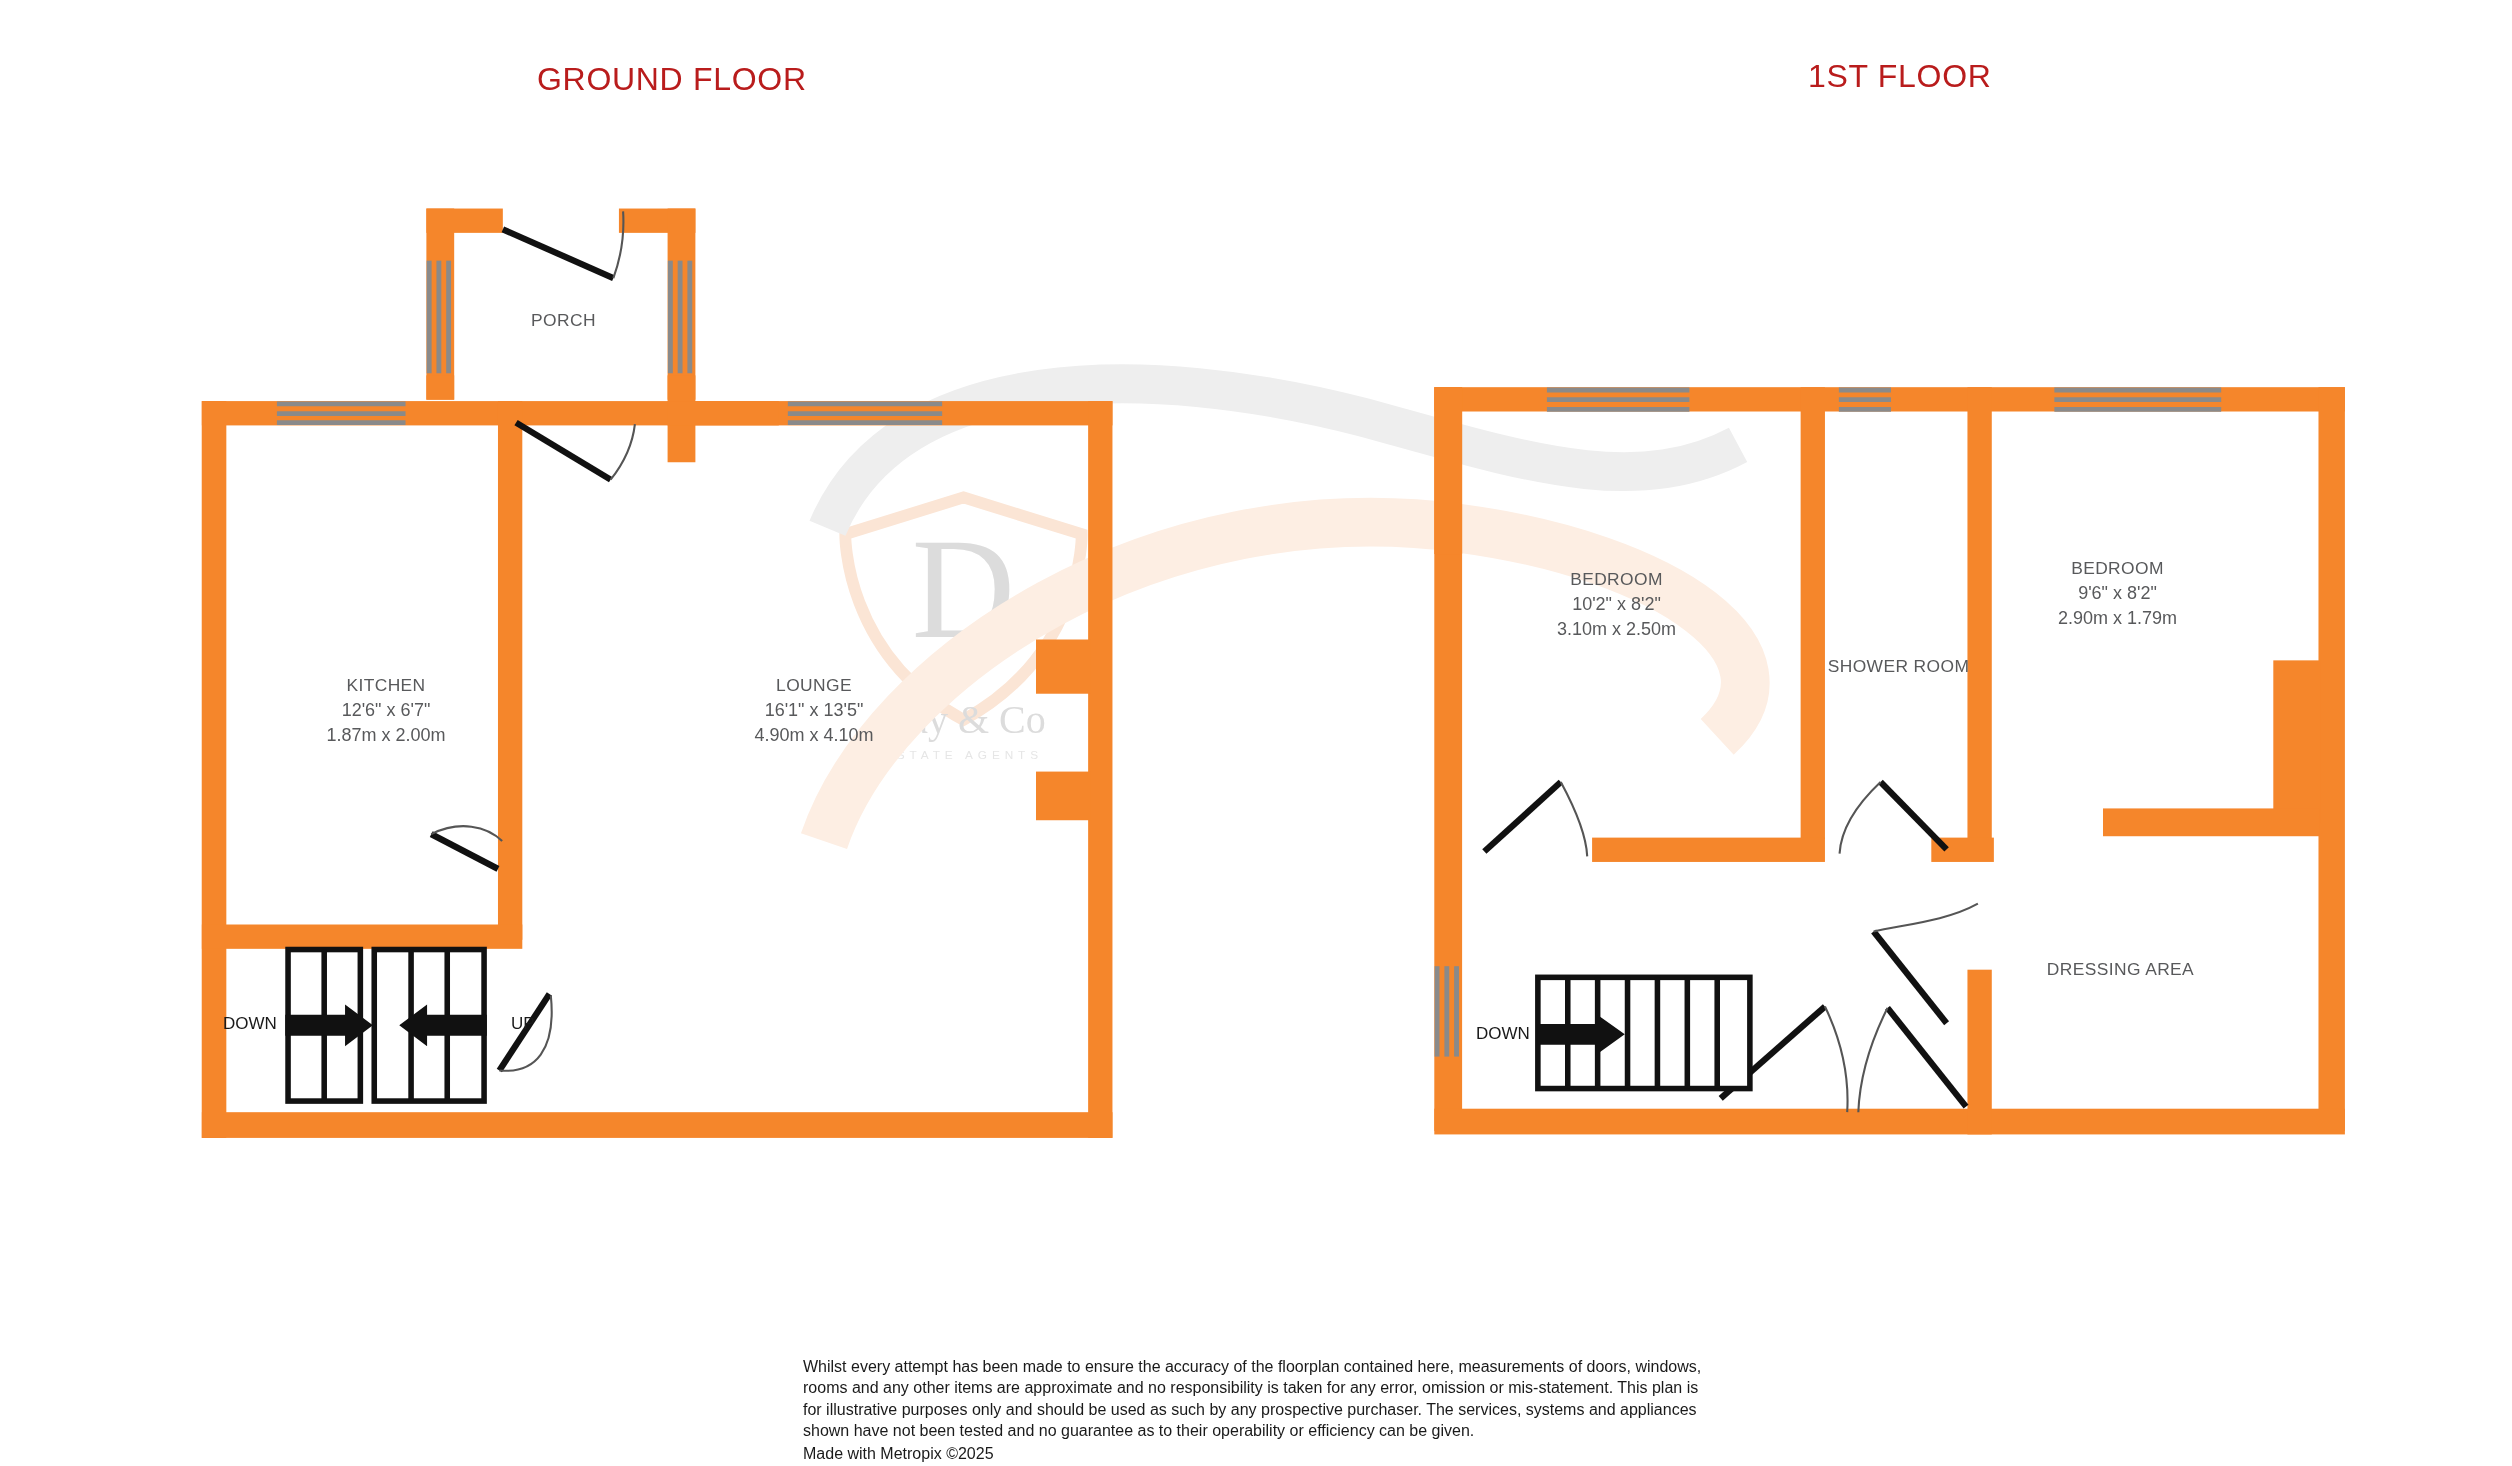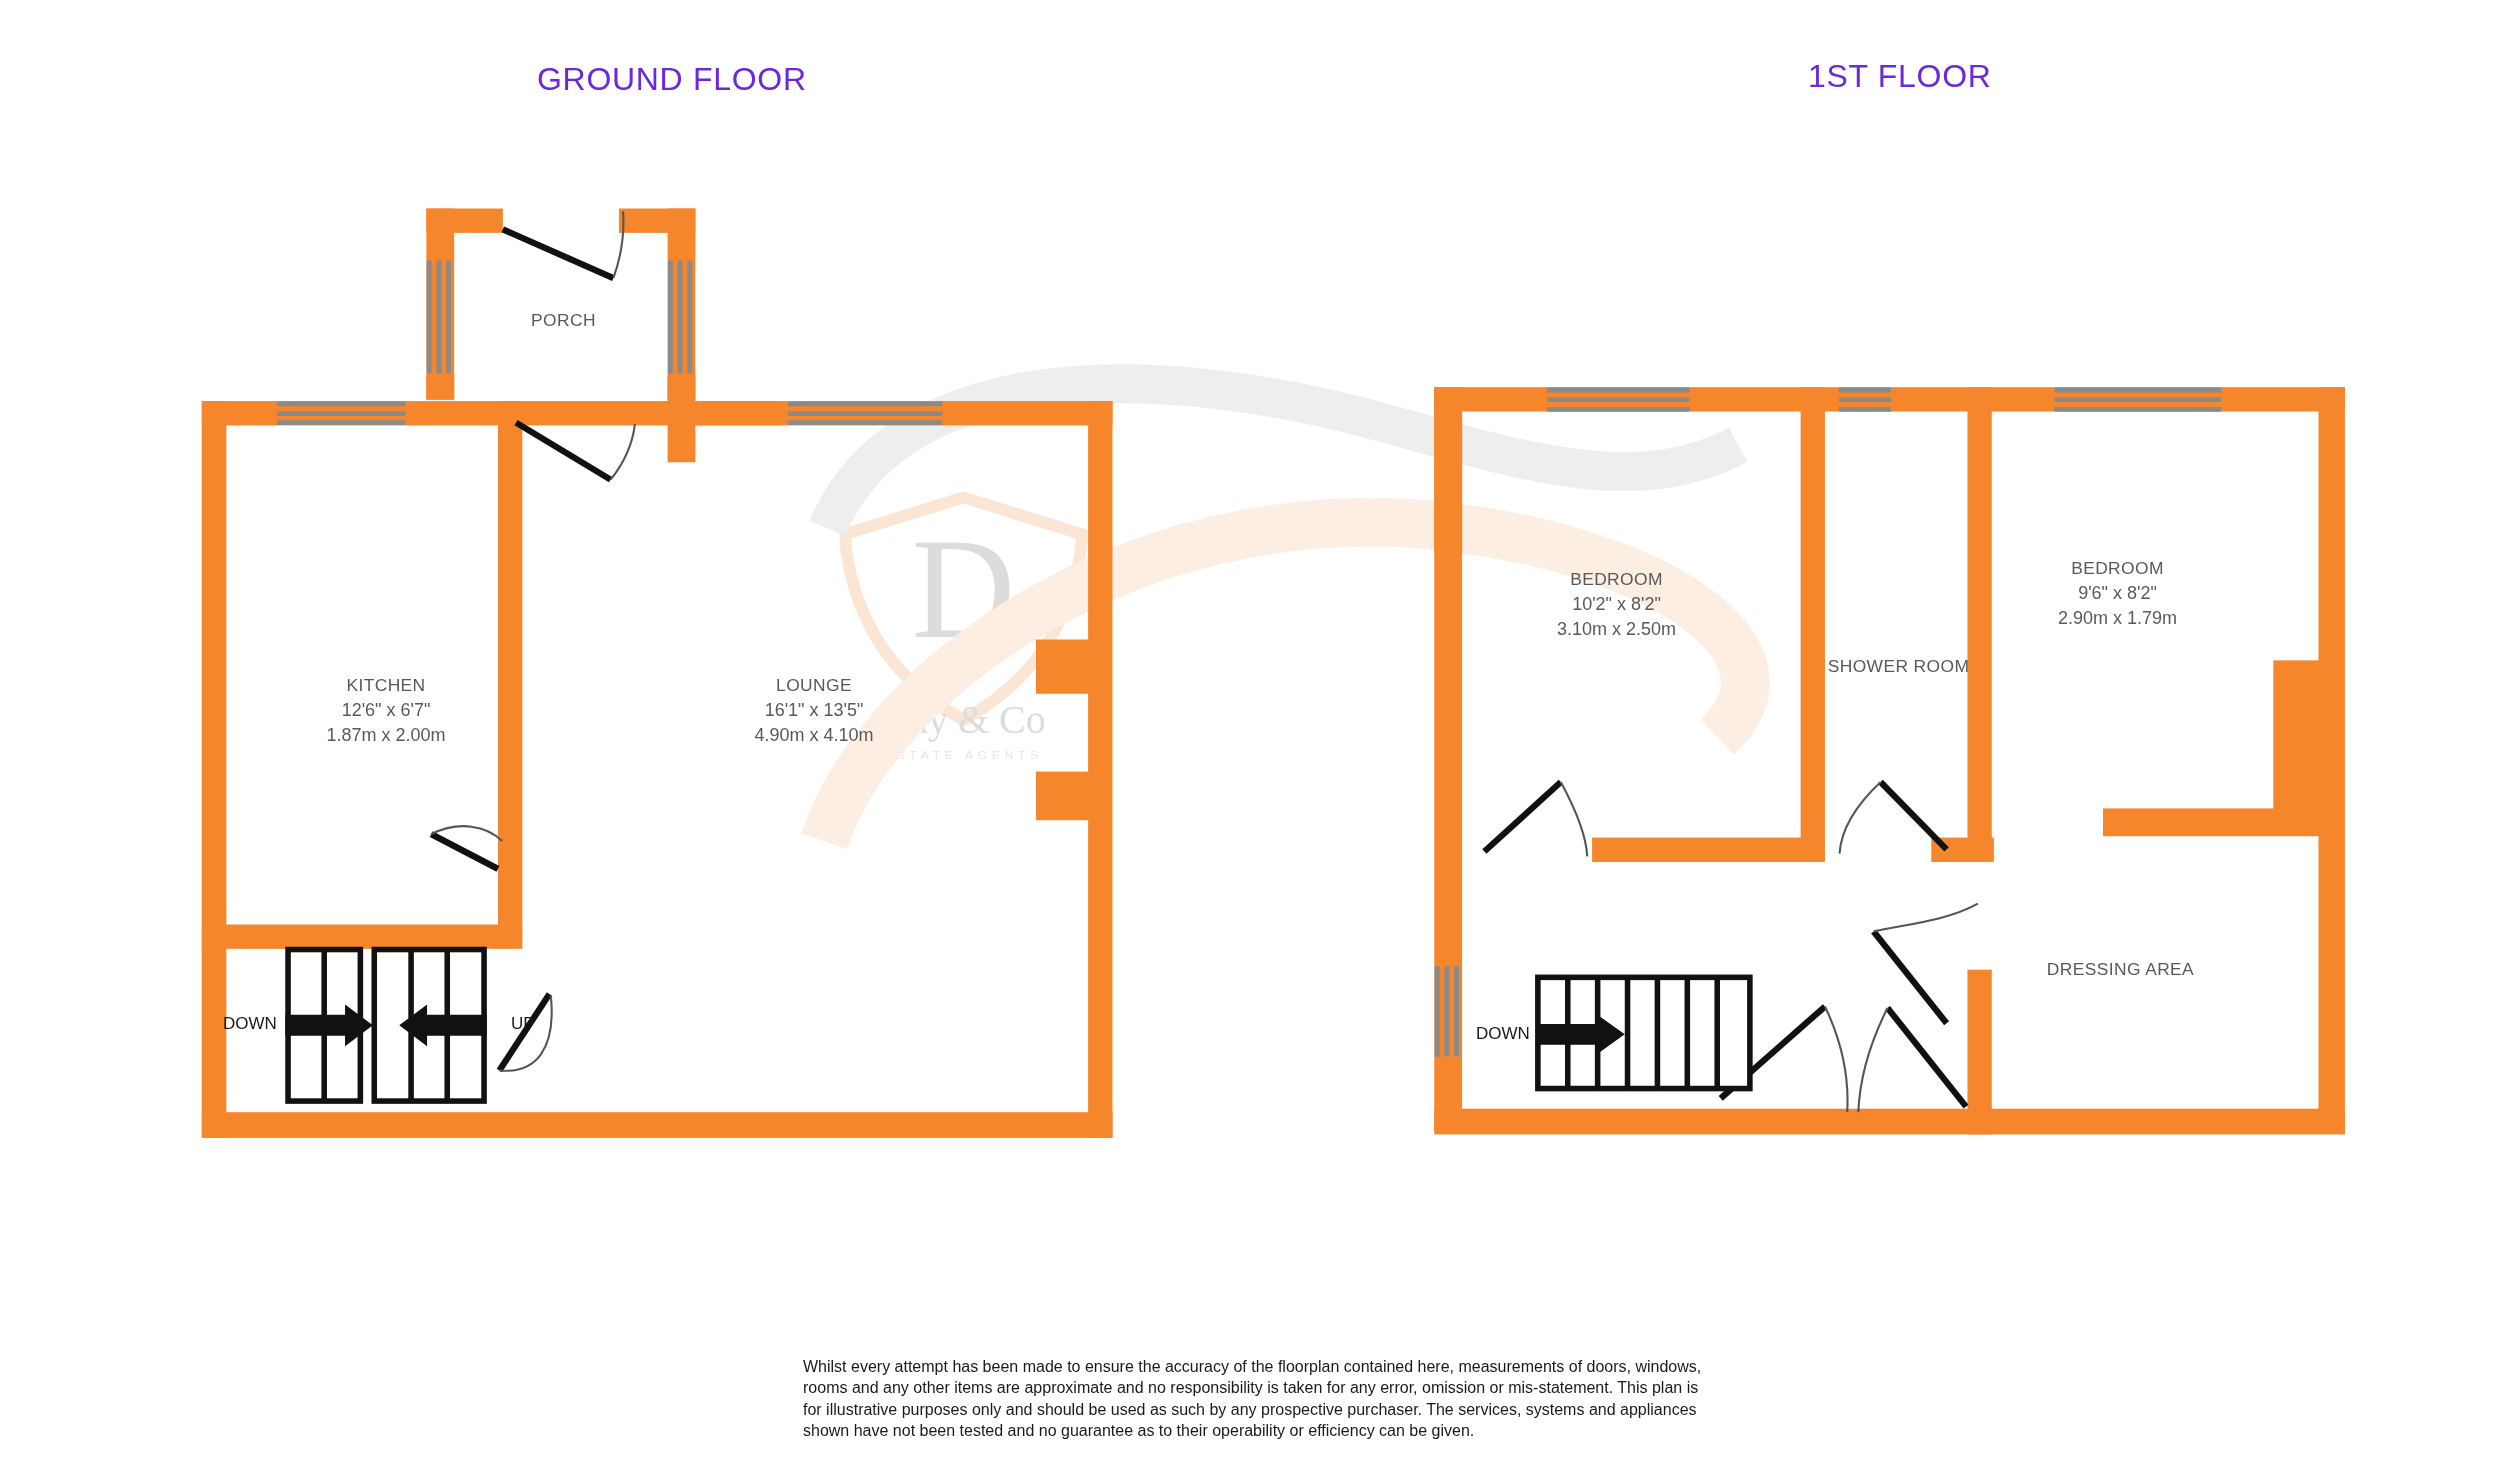--- a/index.html
+++ b/index.html
@@ -1,19 +1,19 @@
 <!DOCTYPE html>
 <html style="font-size:11px"><head>
 <meta charset="utf-8">
 <style>
   html,body{margin:0;padding:0;background:#ffffff;}
   body{width:2512px;height:1466px;position:relative;overflow:hidden;
        font-family:"Liberation Sans", sans-serif;}
 
-  .floor-title{position:absolute;color:#6d28d9;font-size:32px;letter-spacing:0.7px;font-weight:400;white-space:nowrap;}
+  .floor-title{position:absolute;color:#b91c1c;font-size:32px;letter-spacing:0.7px;font-weight:400;white-space:nowrap;}
   #gf-title{left:537px;top:61px;}
   #ff-title{left:1808px;top:58px;}
 
   .plan{position:absolute;top:0;left:0;}
 
   
   .room-label{position:absolute;text-align:center;color:#58595b;font-weight:normal;white-space:nowrap;line-height:1.42;}
   .room-label .nm{font-size:17.4px;letter-spacing:0.4px;}
   .room-label .d1,.room-label .d2{font-size:18px;}
 
@@ -241,14 +241,15 @@
 <div class="room-label" style="left:2016px;top:957px;width:209px;">
   <div class="nm">DRESSING AREA</div>
 </div>
 
 <div class="stair-word" style="left:223px;top:1014px;">DOWN</div>
 <div class="stair-word" style="left:504px;top:1014px;margin-left:7px;">UP</div>
 <div class="stair-word" style="left:1476px;top:1024px;">DOWN</div>
 
 <div id="footer">
   <span>Whilst every attempt has been made to ensure the accuracy of the floorplan contained here, measurements of doors, windows, rooms and any other items are approximate and no responsibility is taken for any error, omission or mis-statement. This plan is for illustrative purposes only and should be used as such by any prospective purchaser. The services, systems and appliances shown have not been tested and no guarantee as to their operability or efficiency can be given.</span>
+  <span class="made">Made with Metropix ©2025</span>
 </div>
 
 
 </body></html>

